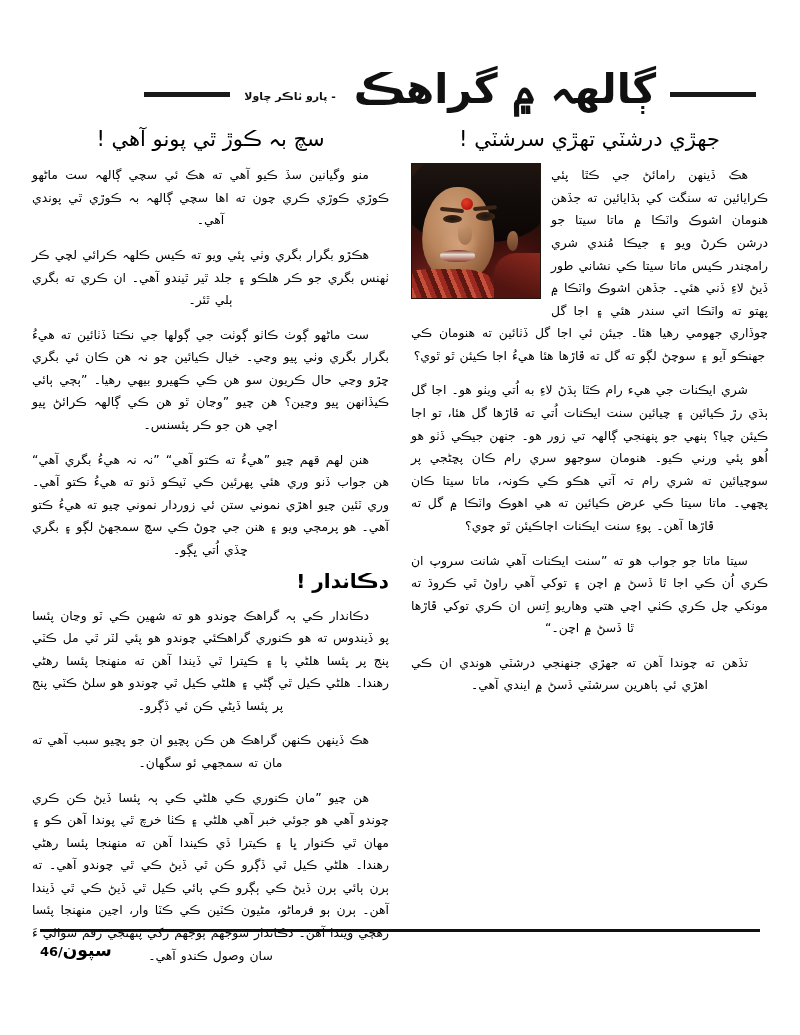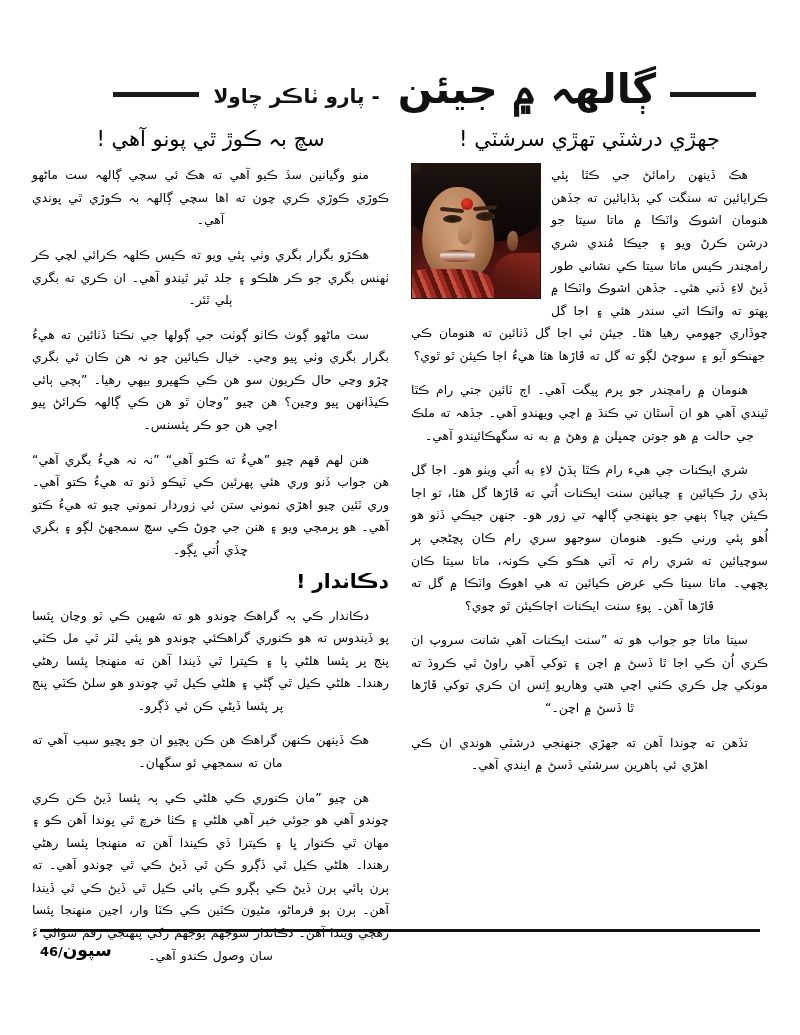--- a/index.html
+++ b/index.html
@@ -50,21 +50,21 @@
   .masthead-title {
     font-size: 41px;
     font-weight: bold;
     line-height: 1.05;
     letter-spacing: 0px;
     white-space: nowrap;
     color: #111111;
     flex: 0 0 auto;
   }
   .masthead-byline {
-    font-size: 20px;
+    font-size: 11px;
     font-weight: bold;
     color: #111111;
     white-space: nowrap;
     flex: 0 0 auto;
     margin-right: 18px;
     position: relative;
     top: 6px;
   }
   .masthead-spacer { flex: 1 1 auto; }
 
@@ -250,21 +250,21 @@
     display: inline-block;
   }
 </style>
 </head>
 <body>
 
 <div class="page">
 
   <div class="masthead">
     <div class="masthead-rule"></div>
-    <div class="masthead-title">ڳالهہ ۾ جيئن</div>
+    <div class="masthead-title">ڳالهہ ۾ گراهڪ</div>
     <div class="masthead-byline">- پارو ٺاڪر چاولا</div>
     <div class="masthead-rule"></div>
     <div class="masthead-spacer"></div>
   </div>
 
   <div class="columns">
 
     <div class="col">
       <div class="col-heading">جهڙي درشٽي تهڙي سرشٽي !</div>
 
@@ -281,21 +281,20 @@
           <div class="bindi"></div>
           <div class="nose"></div>
           <div class="mouth"></div>
           <div class="ear"></div>
           <div class="sari"></div>
           <div class="scarf"></div>
         </div>
       </div>
 
       <p class="para">هڪ ڏينهن رامائڻ جي ڪٿا پئي ڪرايائين ته سنگت کي ٻڌايائين ته جڏهن هنومان اشوڪ واٽڪا ۾ ماتا سيتا جو درشن ڪرڻ ويو ۽ جيڪا مُندي شري رامچندر ڪيس ماتا سيتا ڪي نشاني طور ڏيڻ لاءِ ڏني هئي۔ جڏهن اشوڪ واٽڪا ۾ پهتو ته واٽڪا اتي سندر هئي ۽ اجا گل چوڏاري جهومي رهيا هئا۔ جيئن ئي اجا گل ڏٺائين ته هنومان ڪي جهنڪو آيو ۽ سوچڻ لڳو ته گل ته ڦاڙها هئا هيءُ اجا ڪيئن ٿو ٿوي؟</p>
-      <p class="para">هنومان ۾ رامچندر جو پرم پيگت آهي۔ اڄ ٽائين جتي رام ڪٿا ٿيندي آهي هو ان آسٿان تي ڪنڌ ۾ اچي ويهندو آهي۔ جڏهہ ته ملڪ جي حالت ۾ هو جوتن چمڀلن ۾ وهڻ ۾ به نه سگهڪائيندو آهي۔</p>
       <p class="para">شري ايڪنات جي هيء رام ڪٿا ٻڌڻ لاءِ به اُتي ويٺو هو۔ اجا گل ٻڌي رڙ ڪيائين ۽ چيائين سنت ايڪنات اُتي ته ڦاڙها گل هئا، تو اجا ڪيئن چيا؟ ٻنهي جو پنهنجي ڳالهہ تي زور هو۔ جنهن جيڪي ڏٺو هو اُهو پئي ورني ڪيو۔ هنومان سوجهو سري رام ڪان پڇڻجي پر سوچيائين ته شري رام تہ آتي هڪو ڪي ڪونہ، ماتا سيتا ڪان پڇهي۔ ماتا سيتا ڪي عرض ڪيائين ته هي اهوڪ واٽڪا ۾ گل ته ڦاڙها آهن۔ پوءِ سنت ايڪنات اڄاڪيئن ٿو چوي؟</p>
       <p class="para">سيتا ماتا جو جواب هو ته ”سنت ايڪنات آهي شانت سروپ ان ڪري اُن ڪي اجا ٿا ڏسڻ ۾ اچن ۽ توکي آهي راوڻ ٿي ڪروڌ ته مونکي چل ڪري ڪٺي اچي هتي وهاريو اِتس ان ڪري توکي ڦاڙها ٿا ڏسڻ ۾ اچن۔“</p>
       <p class="para">تڏهن ته چوندا آهن ته جهڙي جنهنجي درشٽي هوندي ان ڪي اهڙي ئي ٻاهرين سرشٽي ڏسڻ ۾ ايندي آهي۔</p>
     </div>
 
     <div class="col">
       <div class="col-heading">سچ بہ ڪوڙ ٿي پونو آهي !</div>
 
       <p class="para">منو وگيانين سڏ ڪيو آهي ته هڪ ئي سچي ڳالهہ ست ماڻهو ڪوڙي ڪوڙي ڪري چون ته اها سچي ڳالهہ بہ ڪوڙي ٿي پوندي آهي۔</p>
       <p class="para">هڪڙو بگرار بگري وٺي پئي ويو ته ڪيس ڪلهہ ڪرائي لچي ڪر ٺهنس بگري جو ڪر هلڪو ۽ جلد ٿير ٿيندو آهي۔ ان ڪري ته بگري ٻلي ٿئر۔</p>

